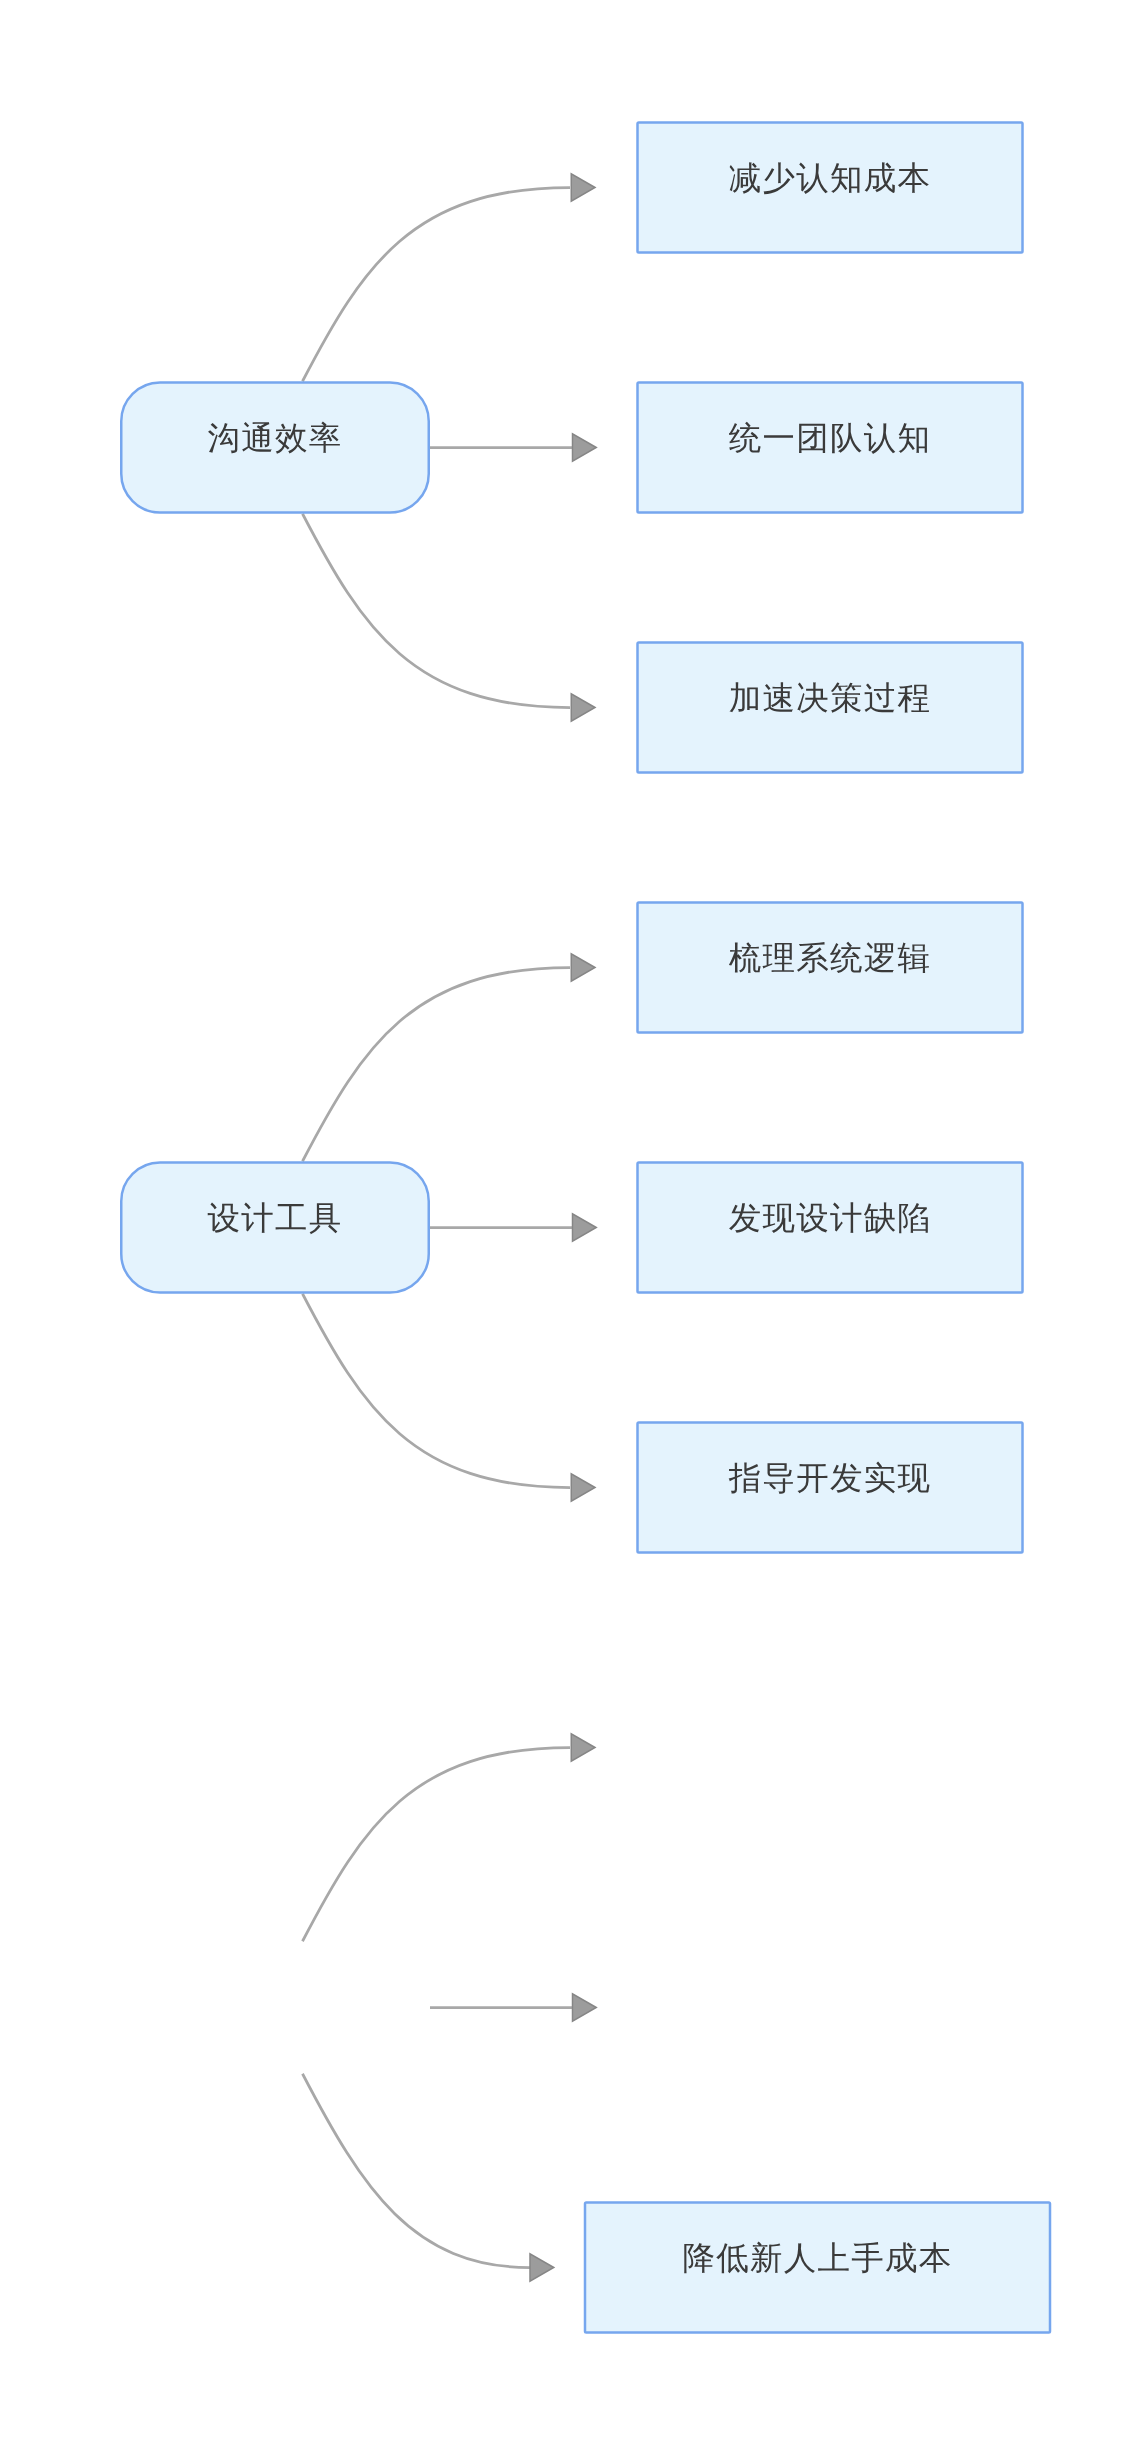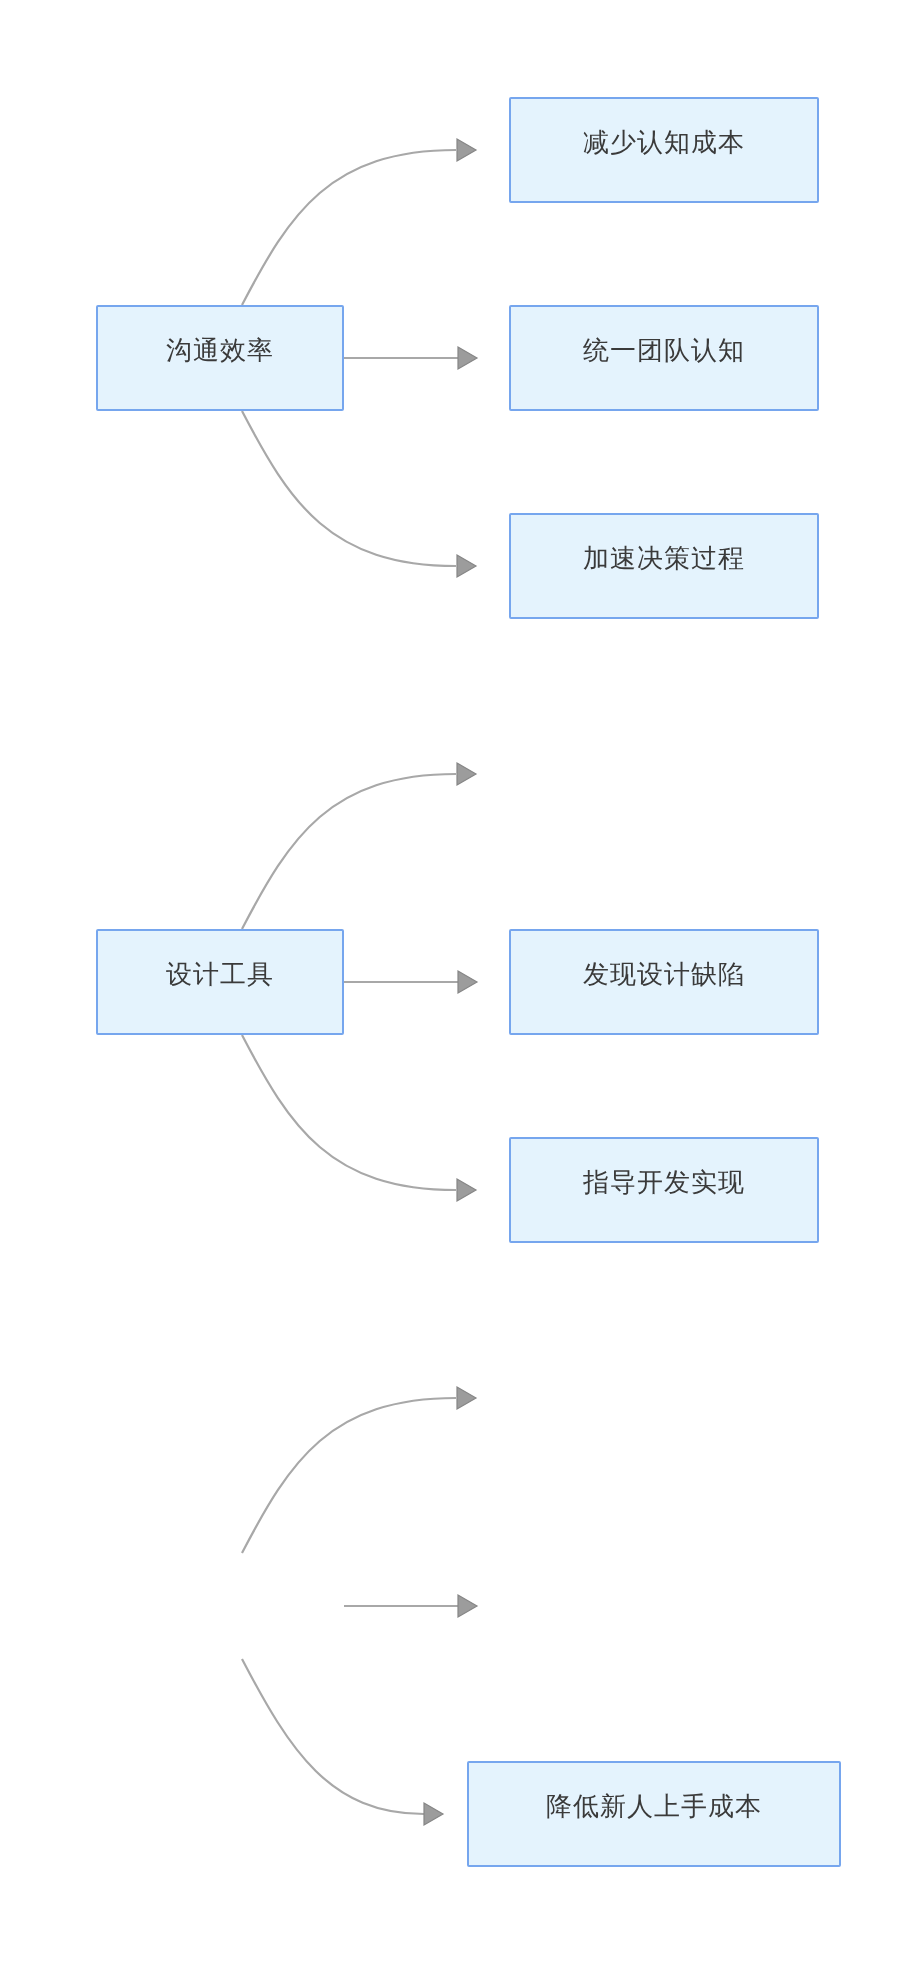--- a/index.html
+++ b/index.html
@@ -22,21 +22,21 @@
     display:flex;align-items:center;justify-content:center;
   }
   .node .label{
     color:#3a3a3a;
     font-size:26px;
     letter-spacing:1px;
     transform:translateY(-8px);
     white-space:nowrap;
     pointer-events:none;
   }
-  .src{left:96px;width:248px;height:106px;}
+  .src{left:96px;width:248px;height:106px;border-radius:32px;}
   .tgt{left:477px;width:310px;height:106px;margin-left:32px;}
   .tgt-wide{left:467px;width:374px;height:106px;}
 </style>
 </head>
 <body>
 
 <div class="canvas">
 
   <svg class="edges" width="916" height="1964" viewBox="0 0 916 1964">
 
@@ -74,20 +74,23 @@
   <div class="node src" style="top:305px">
     <span class="label">沟通效率</span>
   </div>
   <div class="node tgt" style="top:305px">
     <span class="label">统一团队认知</span>
   </div>
   <div class="node tgt" style="top:513px">
     <span class="label">加速决策过程</span>
   </div>
 
+  <div class="node tgt" style="top:721px">
+    <span class="label">梳理系统逻辑</span>
+  </div>
   <div class="node src" style="top:929px">
     <span class="label">设计工具</span>
   </div>
   <div class="node tgt" style="top:1137px">
     <span class="label">指导开发实现</span>
   </div>
   <div class="node tgt" style="top:929px">
     <span class="label">发现设计缺陷</span>
   </div>
 

